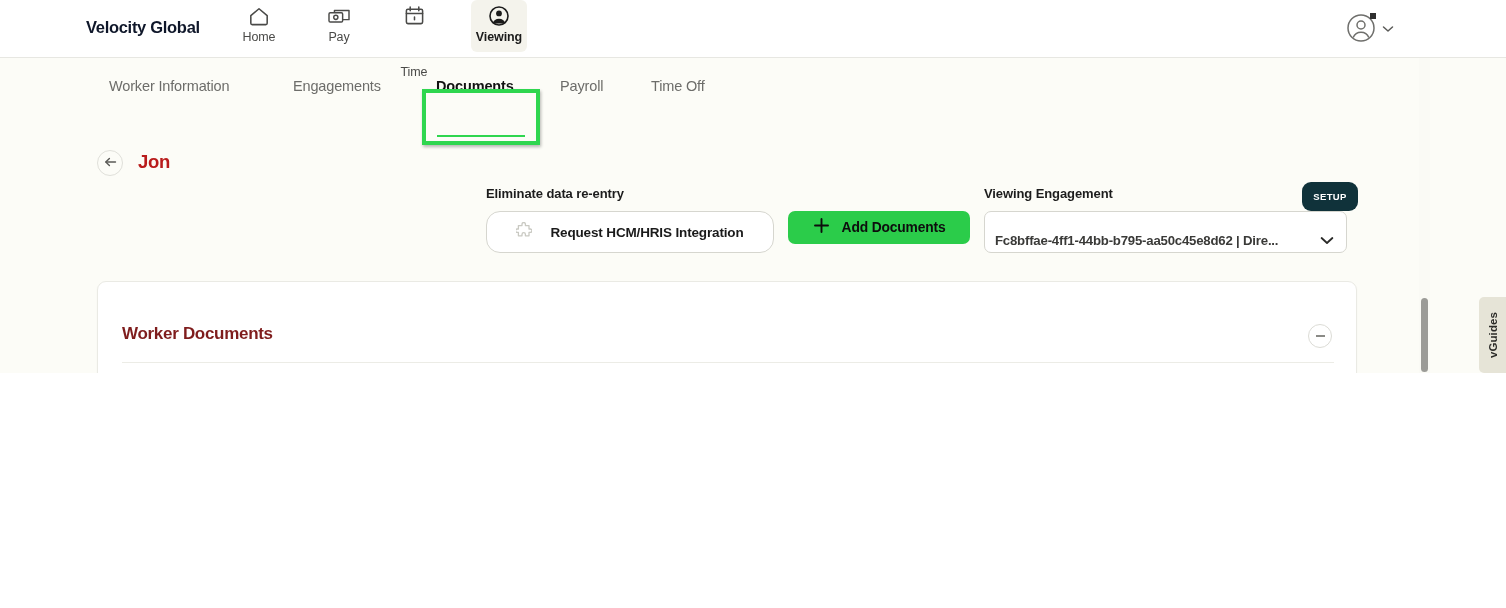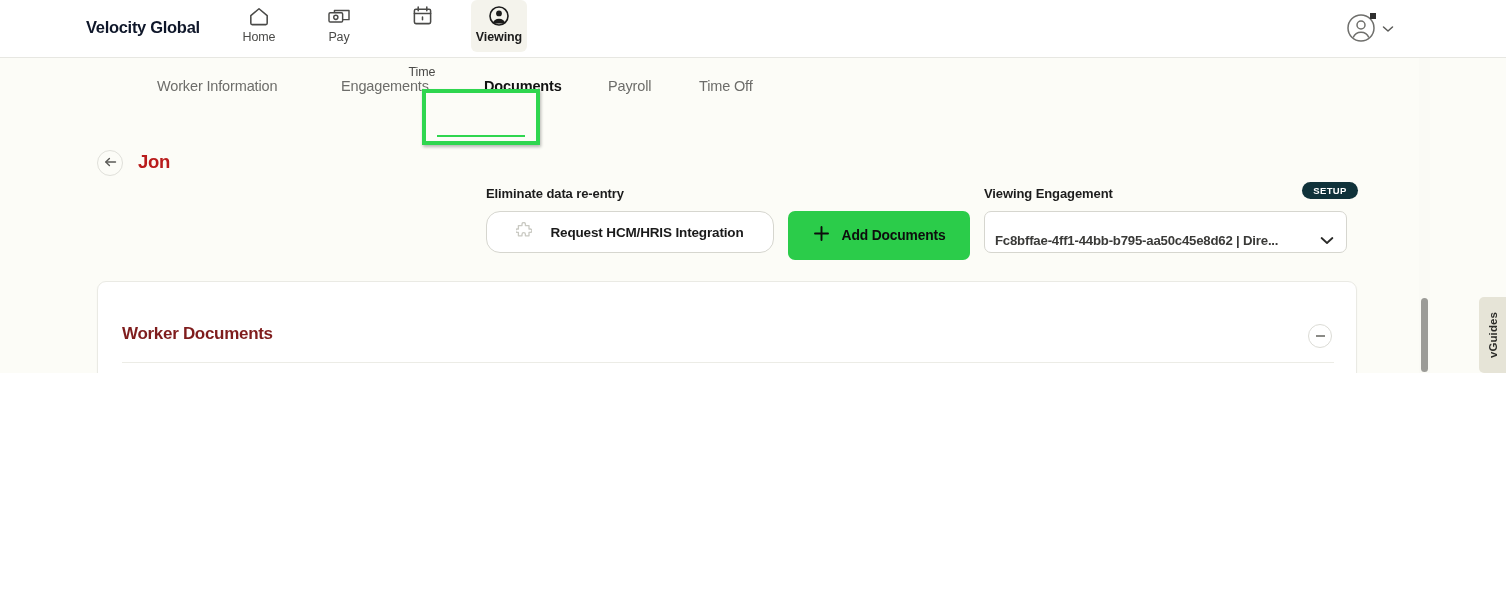--- a/index.html
+++ b/index.html
@@ -66,21 +66,21 @@
   .nav-item .nav-label {
     font-size: 12.5px;
     color: #4a4a48;
     letter-spacing: -0.1px;
   }
   .nav-item.active { background: #f4f3ec; }
   .nav-item.active .nav-label { color: #1b1b1b; font-weight: bold; }
 
   #nav-home   { left: 231px; }
   #nav-pay    { left: 311px; }
-  #nav-time   { left: 394px; gap: 36px; }
+  #nav-time   { left: 386px; gap: 36px; }
   #nav-talent { left: 471px; }
 
   #account-cluster {
     position: absolute;
     right: 112px; top: 12px;
     display: flex;
     align-items: center;
     gap: 5px;
     cursor: pointer;
   }
@@ -91,21 +91,20 @@
     width: 6px; height: 6px;
     background: #2f2f2f;
   }
 
   
   #tabs {
     position: absolute;
     left: 0; top: 58px;
     width: 1266px;
     height: 62px;
-    margin-left: 48px;
   }
   .tab {
     position: absolute;
     top: 0;
     height: 56px;
     display: flex;
     align-items: center;
     font-size: 14.5px;
     color: #6d6d6a;
     letter-spacing: -0.15px;
@@ -188,21 +187,21 @@
   }
   #btn-request-integration .btn-text {
     font-size: 13.5px;
     font-weight: bold;
     color: #1a1a1a;
     letter-spacing: -0.15px;
   }
   #btn-add-documents {
     position: absolute;
     left: 788px; top: 211px;
-    width: 182px; height: 49px;
+    width: 182px; height: 33px;
     background: #2bcc4a;
     border: none;
     border-radius: 7px;
     display: flex;
     align-items: center;
     justify-content: center;
     gap: 12px;
     cursor: pointer;
   }
   #btn-add-documents .btn-text {
@@ -216,21 +215,21 @@
     position: absolute;
     left: 984px; top: 186px;
     font-size: 13px;
     font-weight: bold;
     color: #1c1c1c;
     letter-spacing: -0.1px;
   }
   #setup-badge {
     position: absolute;
     left: 1302px; top: 182px;
-    width: 56px; height: 17px;
+    width: 56px; height: 29px;
     background: #10323a;
     border-radius: 9px;
     display: flex;
     align-items: center;
     justify-content: center;
   }
   #setup-badge .badge-text {
     font-size: 9.5px;
     font-weight: bold;
     color: #ffffff;

